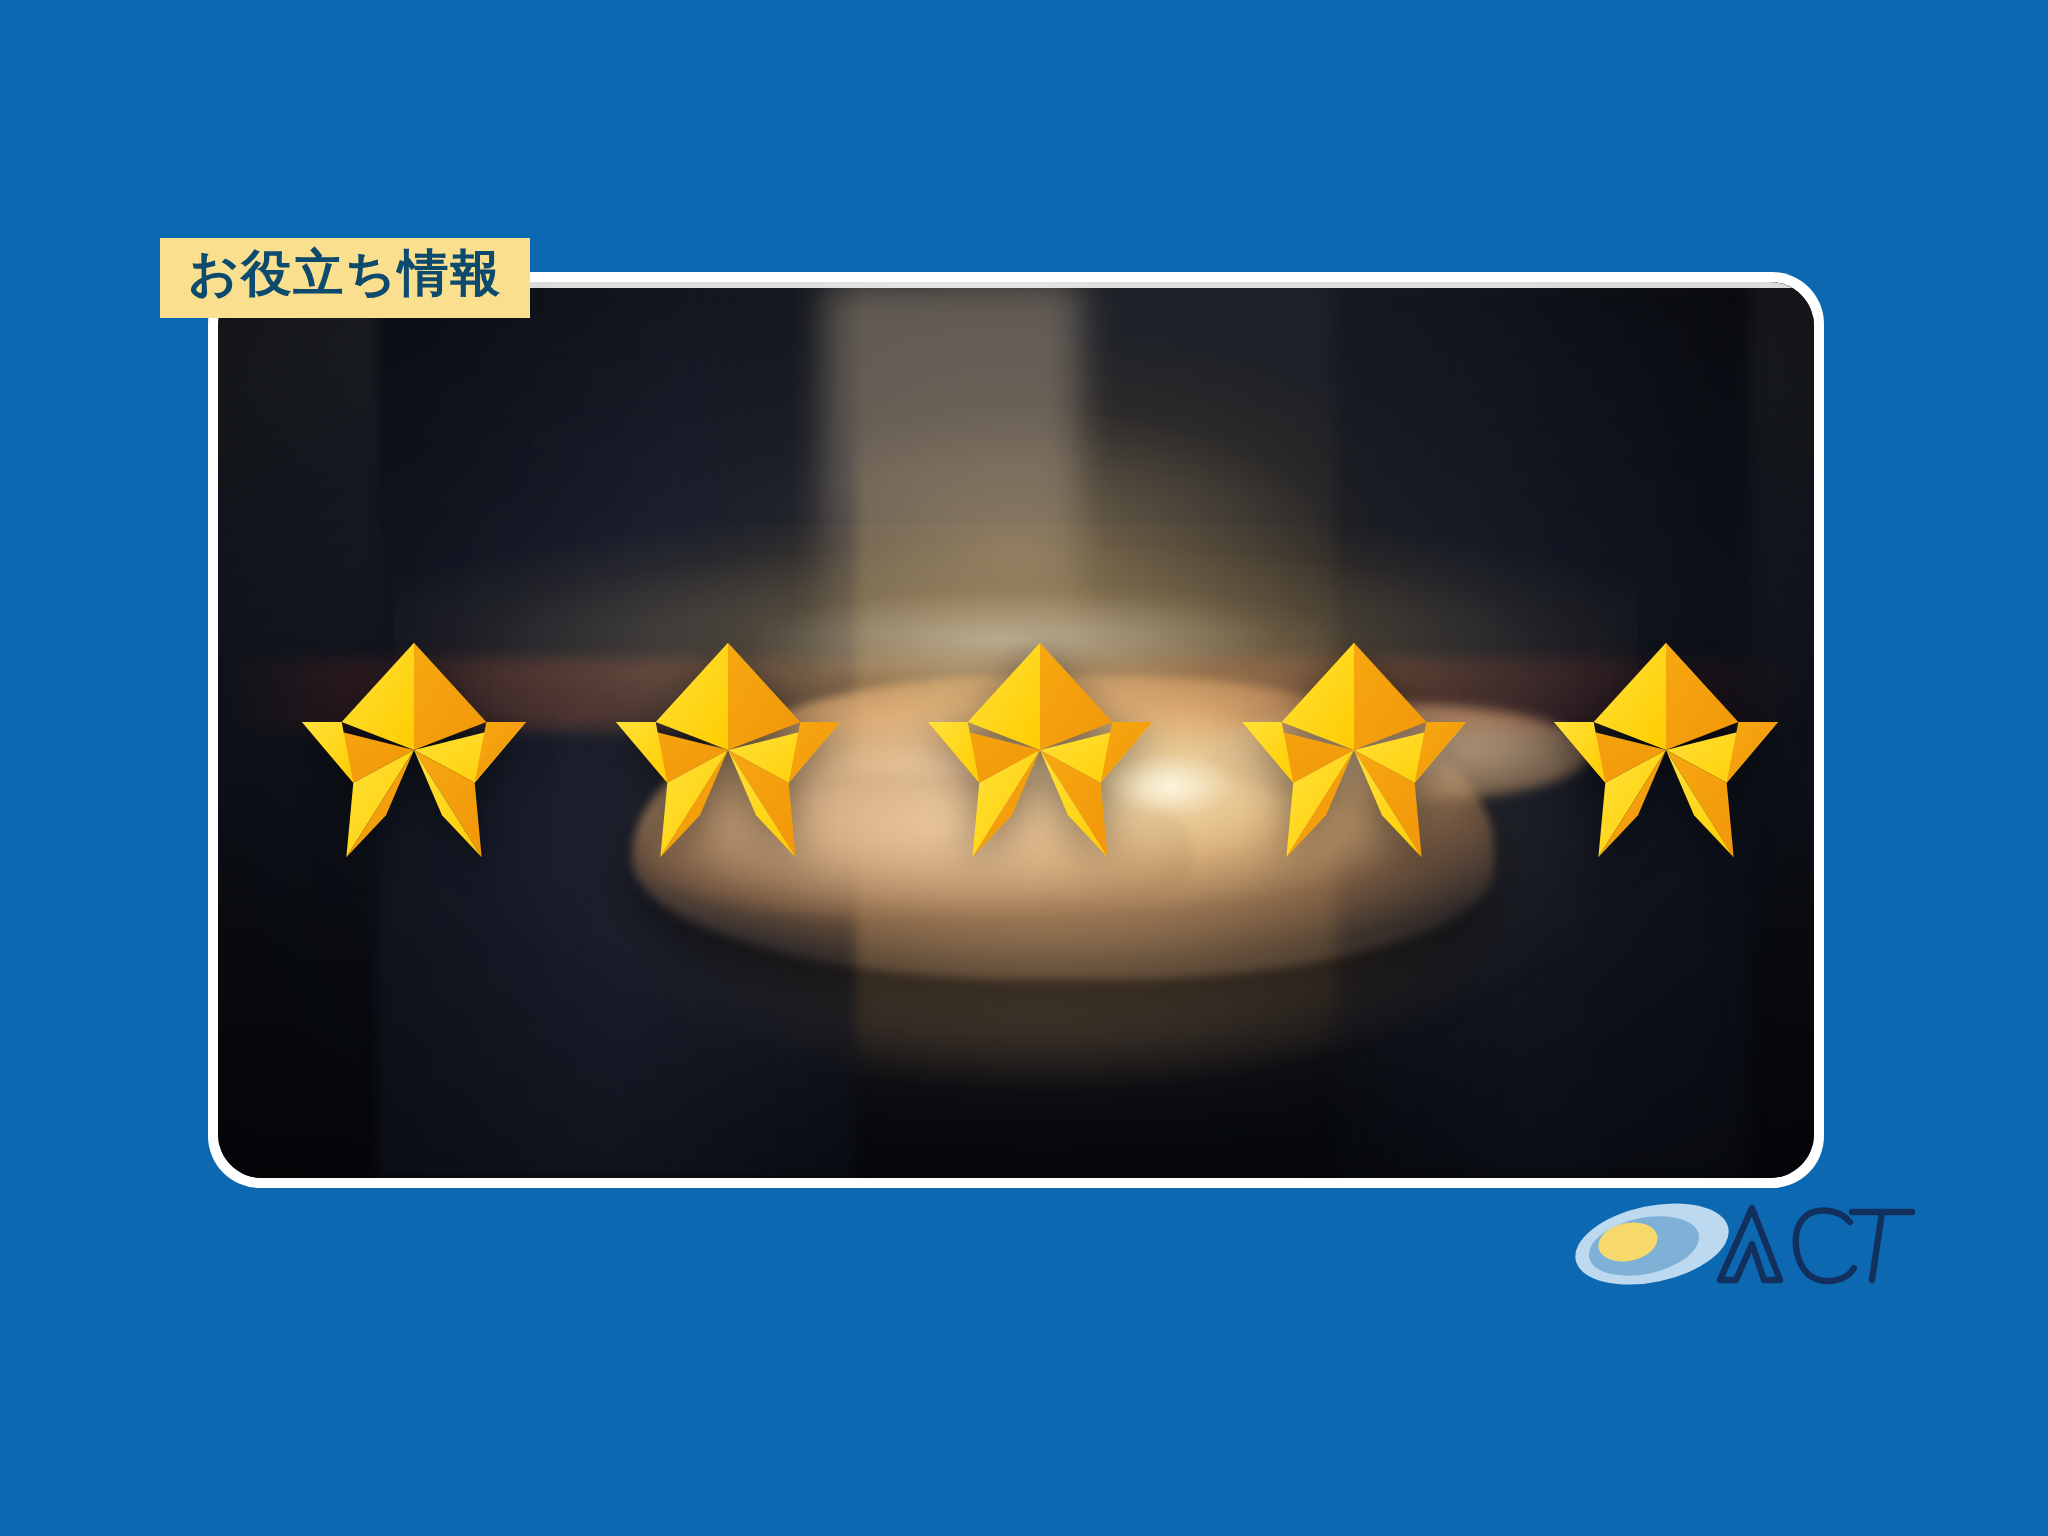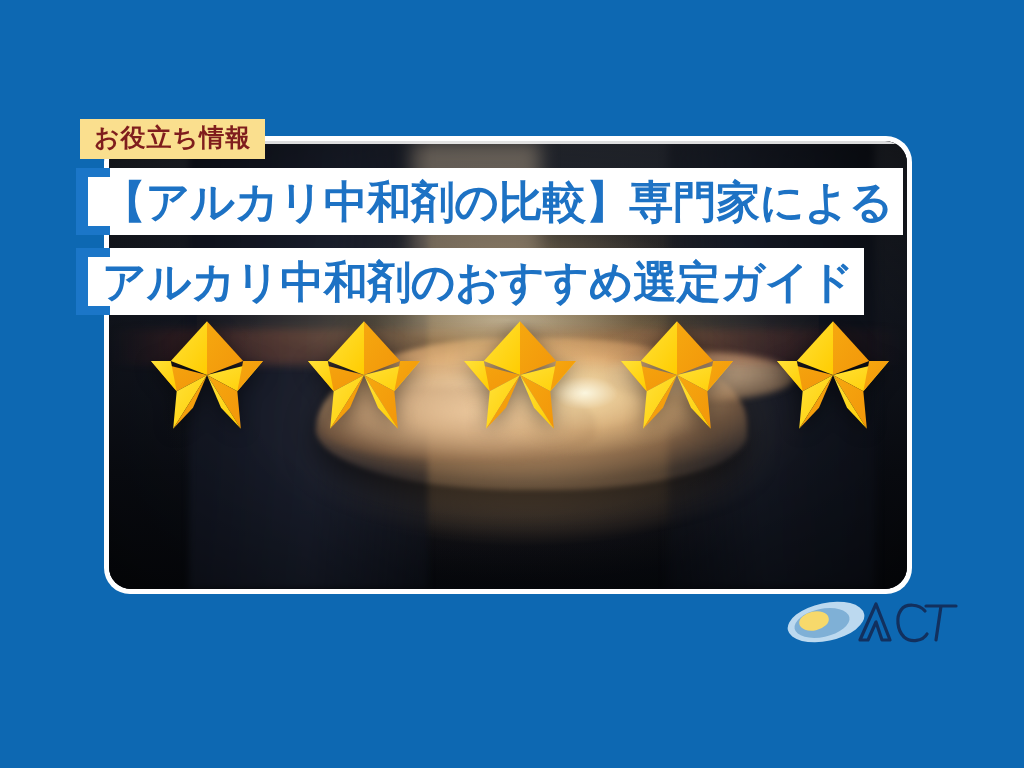--- a/index.html
+++ b/index.html
@@ -124,21 +124,21 @@
     pointer-events: none;
   }
 
   
   .badge {
     position: absolute;
     left: 80px;
     top: 119px;
     padding: 5px 14px 7px 14px;
     background: #fadf8e;
-    color: #7f1d1d;
+    color: #0c4a6e;
     font-size: 25px;
     font-weight: 700;
     letter-spacing: 1px;
     line-height: 1.1;
     z-index: 6;
   }
 
   
   .title-wrap { position: absolute; left: 80px; top: 168px; z-index: 5; }
   .title-row { position: relative; display: block; margin-bottom: 13px; }
@@ -281,34 +281,20 @@
       <polygon points="79,94 50,48 76,62" fill="url(#gA)"></polygon>
       <polygon points="79,94 50,48 62,76" fill="url(#gB)"></polygon>
       <polygon points="21,94 50,48 24,62" fill="url(#gB)"></polygon>
       <polygon points="21,94 50,48 38,76" fill="url(#gA)"></polygon>
     </svg>
 
   </div>
 
   <div class="badge">お役立ち情報</div>
 
-  <div class="title-wrap">
-    <div class="title-row">
-      <span class="title-band">【アルカリ中和剤の比較】専門家による</span>
-      <span class="accent"></span>
-      <span class="accent-tab top"></span>
-      <span class="accent-tab bot"></span>
-    </div>
-    <div class="title-row">
-      <span class="title-band">アルカリ中和剤のおすすめ選定ガイド</span>
-      <span class="accent"></span>
-      <span class="accent-tab top"></span>
-      <span class="accent-tab bot"></span>
-    </div>
-  </div>
 
   <svg class="logo" viewBox="0 0 172 52">
     <g>
       <ellipse cx="40" cy="26" rx="39" ry="19" fill="#bcd9ef" transform="rotate(-12 40 26)"></ellipse>
       <ellipse cx="36" cy="27" rx="28" ry="14" fill="#7fb0d6" transform="rotate(-12 36 27)"></ellipse>
       <ellipse cx="28" cy="25" rx="15" ry="9.5" fill="#f7d96b" transform="rotate(-12 28 25)"></ellipse>
     </g>
     <g fill="none" stroke="#12305e" stroke-width="3.2" stroke-linejoin="round" stroke-linecap="round">
 
       <path d="M74 44 L90 8 L104 44 L96 44 L90 26 L82 44 Z"></path>

